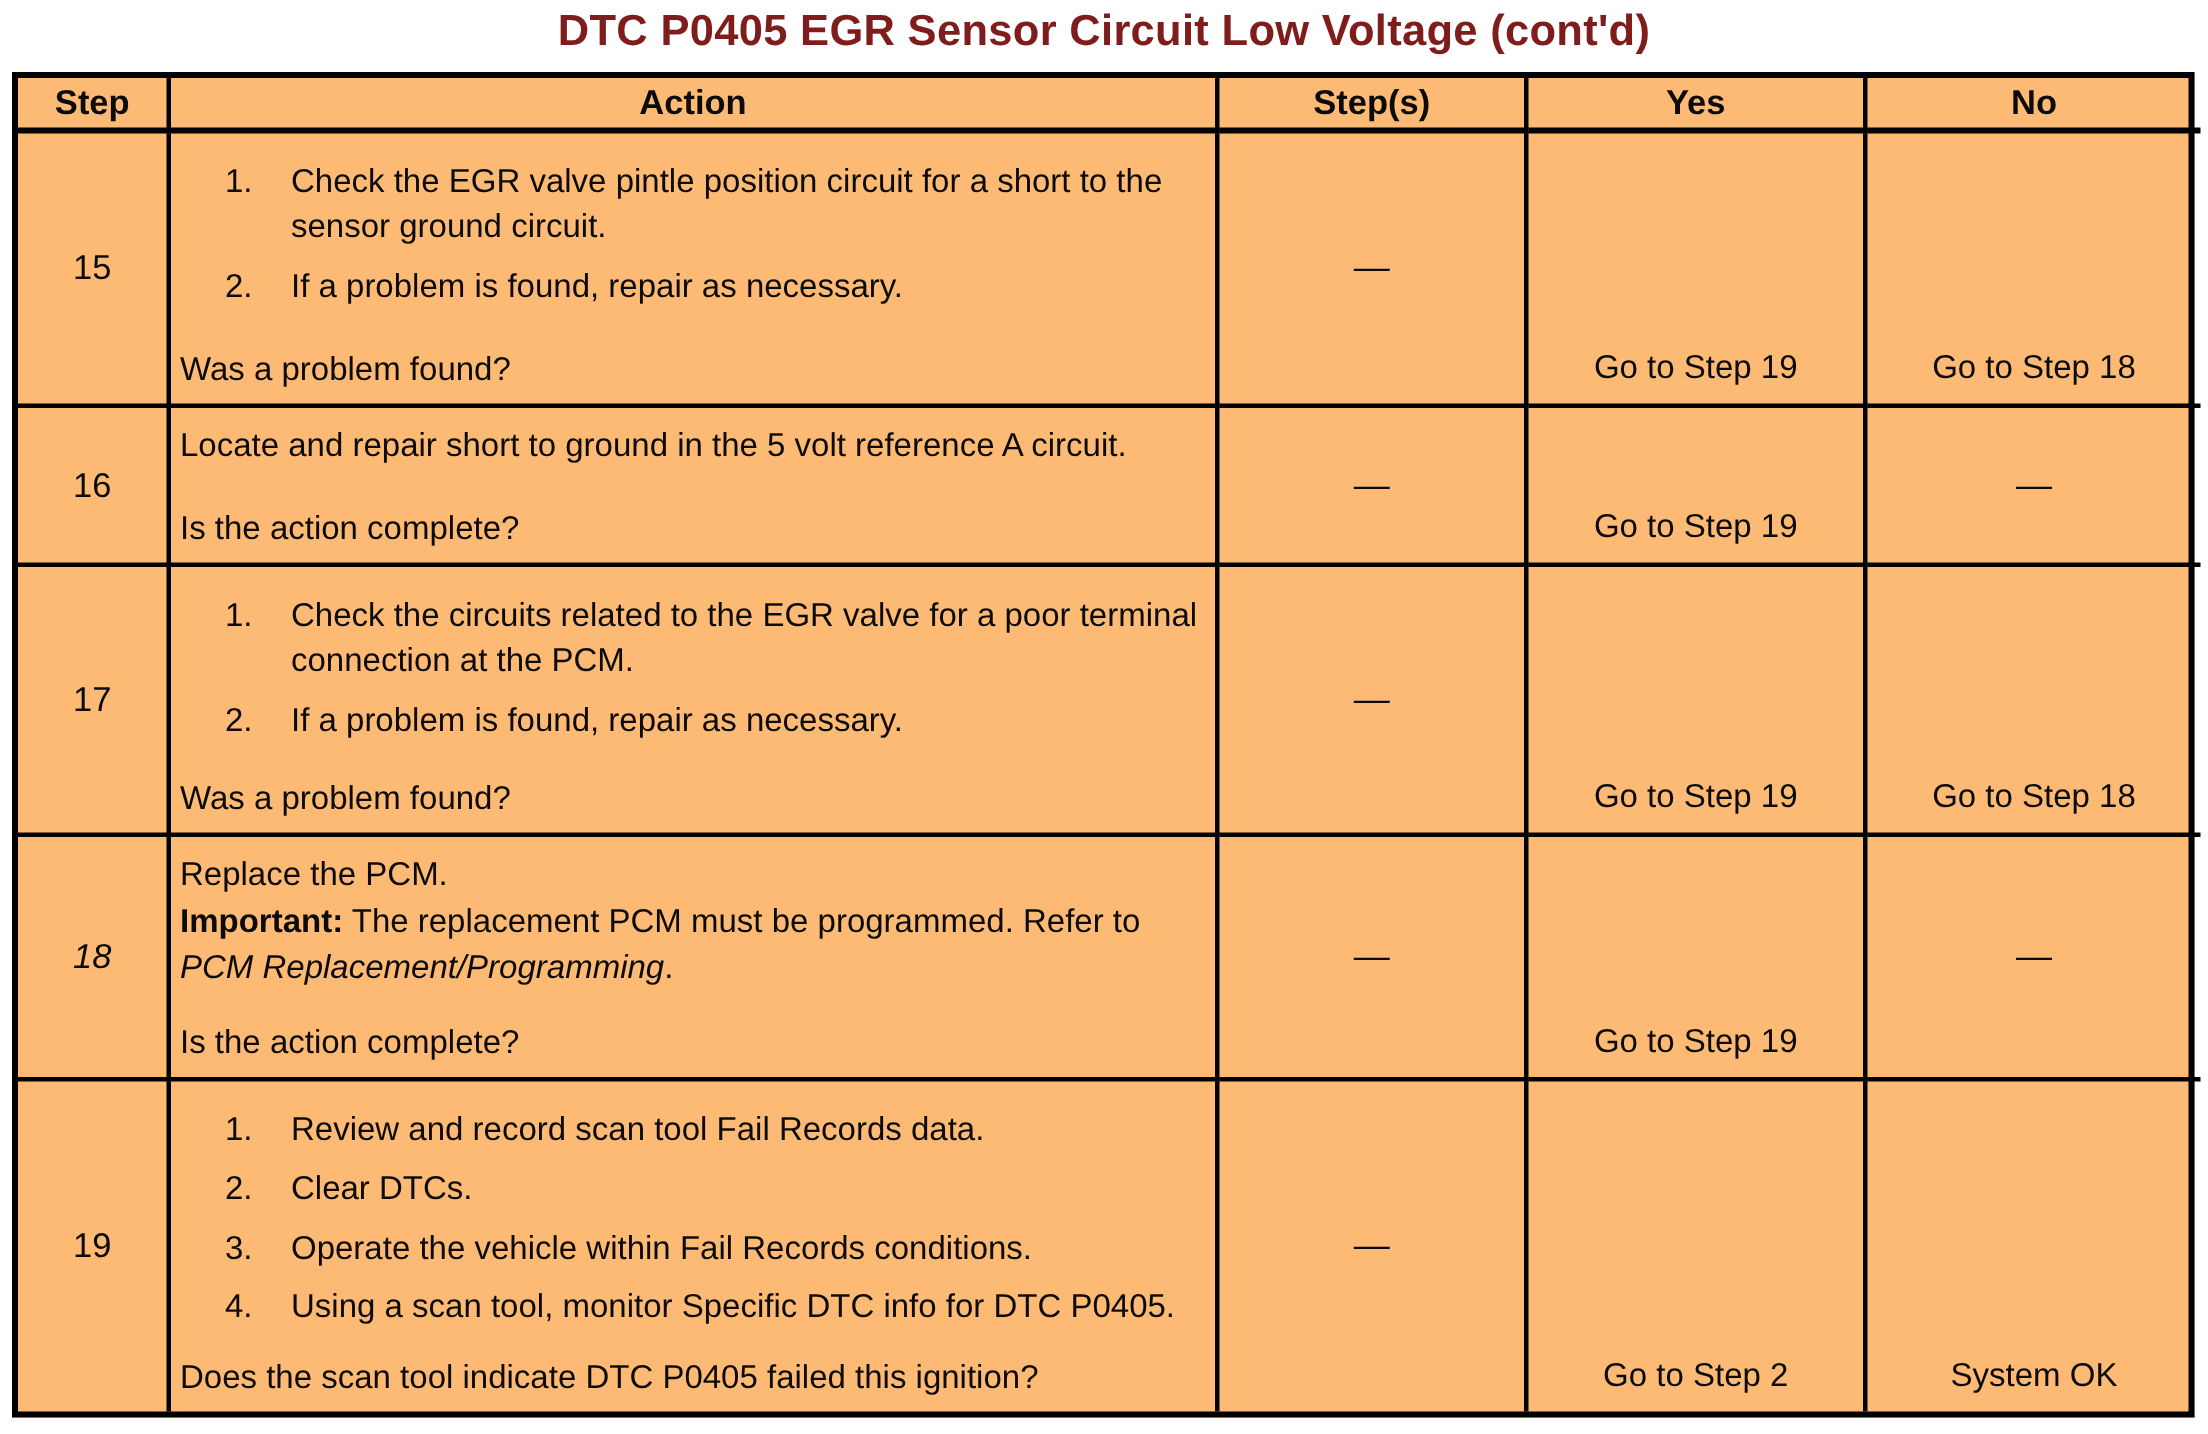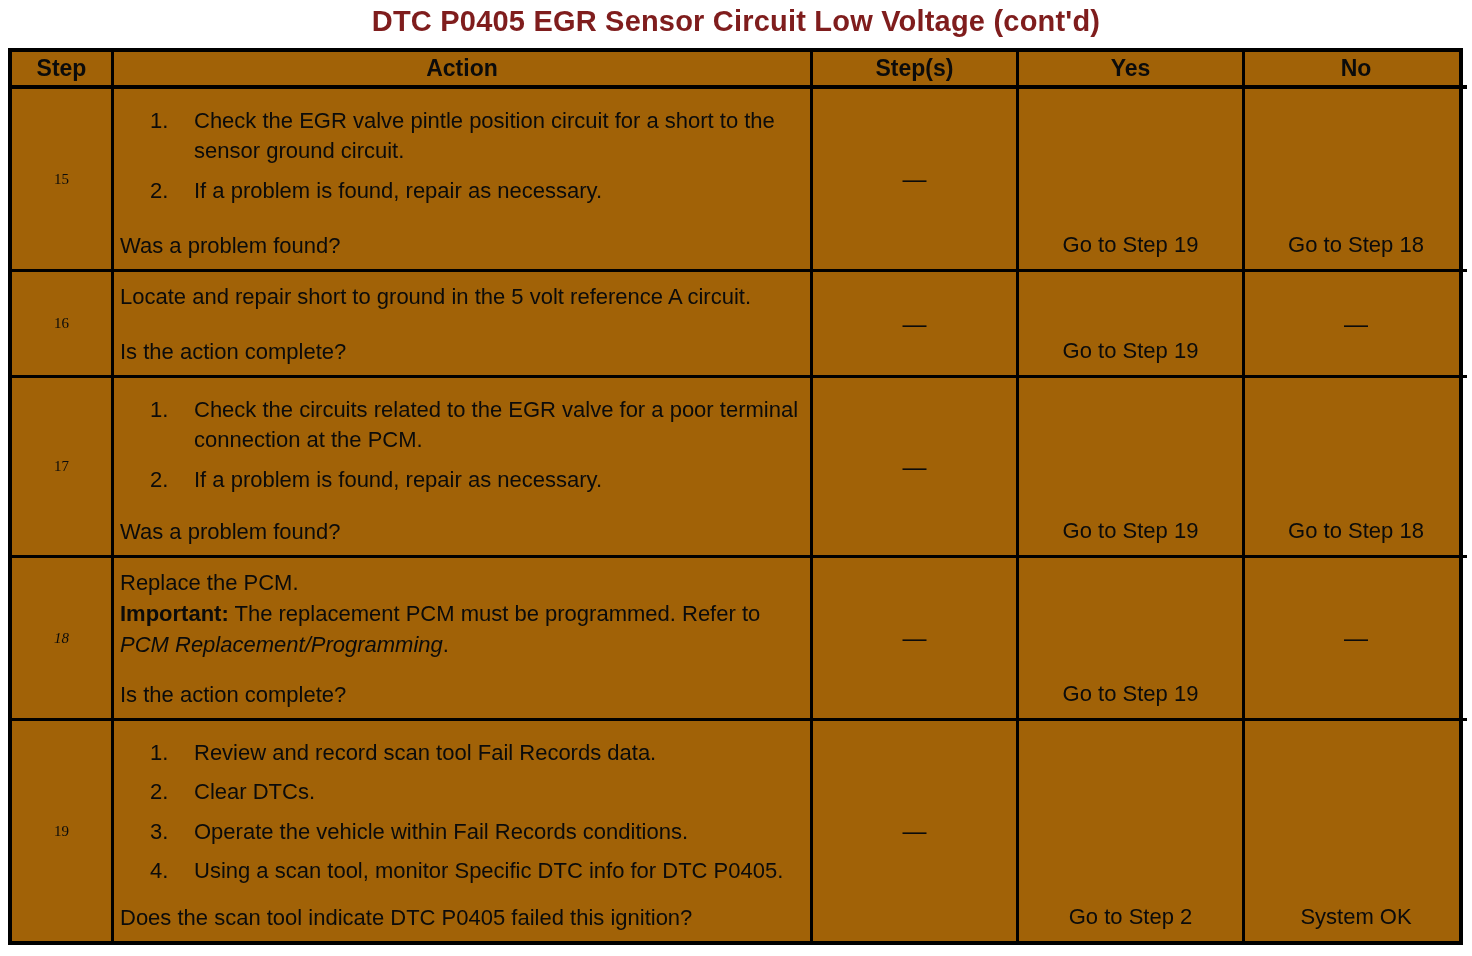--- a/index.html
+++ b/index.html
@@ -22,21 +22,21 @@
   }
 
   .dtc-table {
     position: absolute;
     left: 8px; top: 48px;
     width: 1455px;
     display: grid;
     grid-template-columns: 102px 699px 206px 226px 222px;
     grid-template-rows: 37px 183px 106px 180px 163px 220px;
     border: 4px solid #000;
-    background: #a16207;
+    background: #fdba74;
   }
   .cell {
     border-right: 3px solid #000;
     border-bottom: 3px solid #000;
     display: flex;
     font-size: 22px;
     line-height: 1.38;
   }
   .cell.last-col { border-right: none; }
   .cell.last-row { border-bottom: none; }
@@ -45,22 +45,21 @@
     align-items: center;
     justify-content: center;
     font-weight: bold;
     font-size: 23px;
     border-bottom-width: 4px;
   }
 
   .step-cell {
     align-items: center;
     justify-content: center;
-    font-size: 15px;
-    font-family: Liberation Serif, serif;
+    font-size: 23px;
   }
   .step-italic { font-style: italic; }
 
   .action-cell {
     flex-direction: column;
     padding: 8px 10px 8px 6px;
   }
   .oli { display: flex; padding-left: 30px; margin-top: 9px; }
   .oli-num { width: 44px; flex-shrink: 0; }
   .oli-text { flex: 1; }

